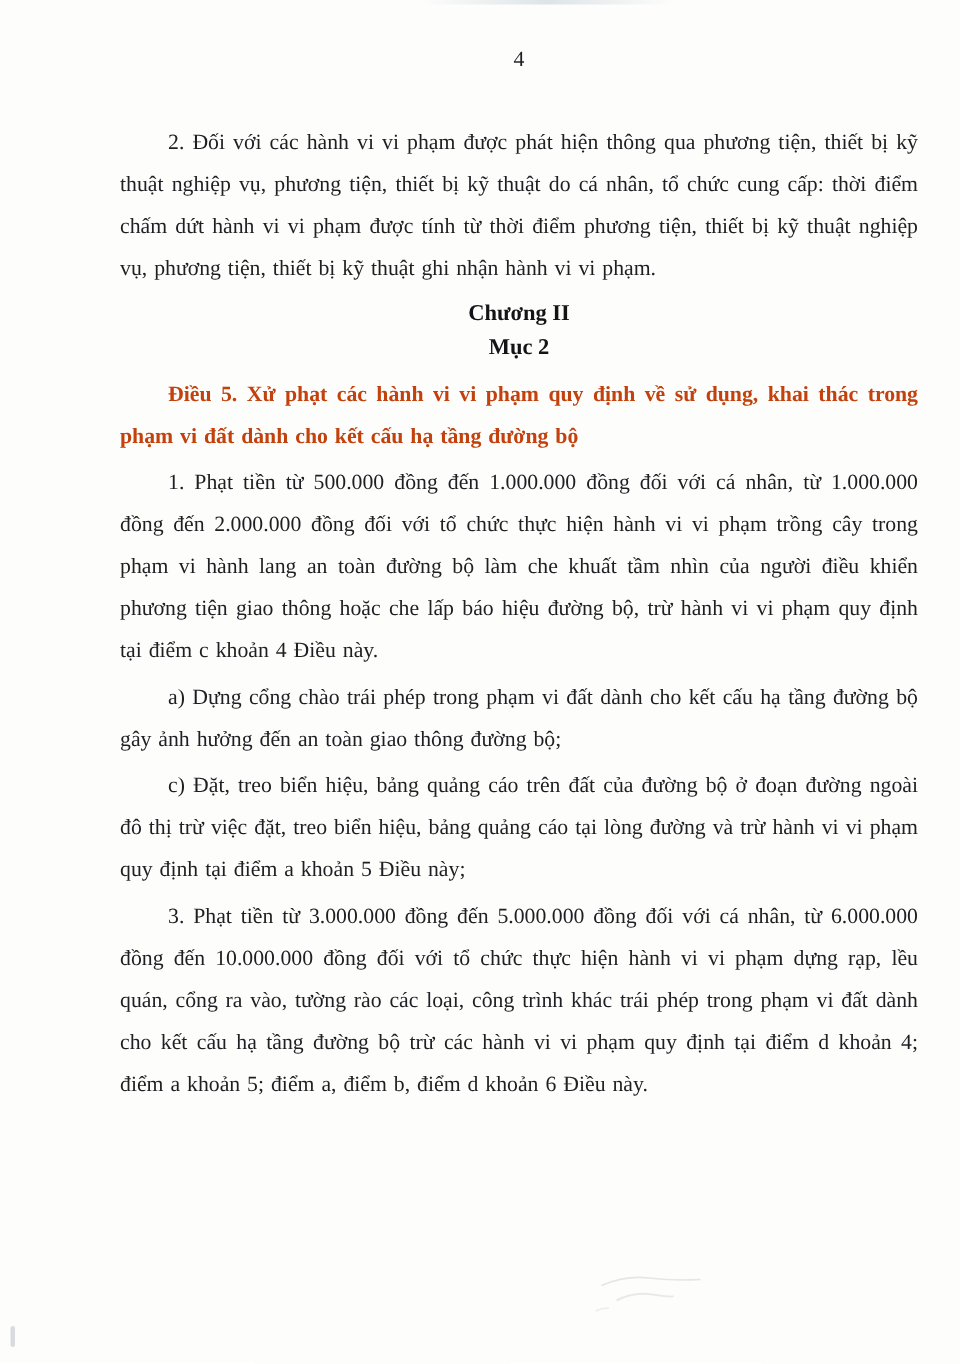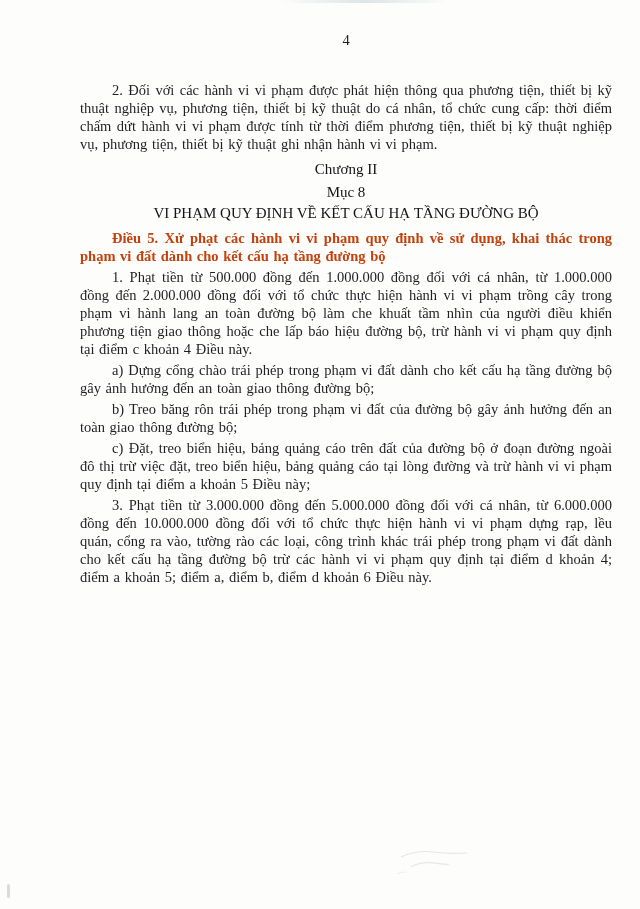--- a/index.html
+++ b/index.html
@@ -20,34 +20,34 @@
     padding: 30px 28px 0 80px; 
   }
   .page-number {
     text-align: center;
     font-size: 14.5px;
     line-height: 20.5px;
   }
   p.body {
     margin: 3px 0 0 0;
     font-size: 14.5px;
-    line-height: 18px;
+    line-height: 28px;
     text-align: justify;
     text-indent: 32px;
     word-spacing: 1px;
   }
   p.body.mt-intro { margin-top: 30px; }
   .article-heading {
     font-weight: 700;
     color: #c2410c;
     margin-top: 6px !important;
   }
   .heading-block {
     text-align: center;
-    font-weight: 400;
+    font-weight: 700;
     color: #141417;
   }
   .heading-block.chapter { margin-top: 6px; }
   .heading-block.section { margin-top: 3px; }
   .h-label {
     font-size: 15px;
     line-height: 20.5px;
   }
   .h-title {
     font-size: 15px;
@@ -96,32 +96,30 @@
 
     <div class="page-number">4</div>
 
     <p class="body mt-intro">2. Đối với các hành vi vi phạm được phát hiện thông qua phương tiện, thiết bị kỹ thuật nghiệp vụ, phương tiện, thiết bị kỹ thuật do cá nhân, tổ chức cung cấp: thời điểm chấm dứt hành vi vi phạm được tính từ thời điểm phương tiện, thiết bị kỹ thuật nghiệp vụ, phương tiện, thiết bị kỹ thuật ghi nhận hành vi vi phạm.</p>
 
     <div class="heading-block chapter">
       <div class="h-label">Chương II</div>
     </div>
 
     <div class="heading-block section">
-      <div class="h-label">Mục 8</div>
-      <div class="h-title section-title">VI PHẠM QUY ĐỊNH VỀ KẾT CẤU HẠ TẦNG ĐƯỜNG BỘ</div>
+      <div class="h-label">Mục 2</div>
     </div>
 
     <p class="body article-heading">Điều 5. Xử phạt các hành vi vi phạm quy định về sử dụng, khai thác trong phạm vi đất dành cho kết cấu hạ tầng đường bộ</p>
 
     <p class="body">1. Phạt tiền từ 500.000 đồng đến 1.000.000 đồng đối với cá nhân, từ 1.000.000 đồng đến 2.000.000 đồng đối với tổ chức thực hiện hành vi vi phạm trồng cây trong phạm vi hành lang an toàn đường bộ làm che khuất tầm nhìn của người điều khiển phương tiện giao thông hoặc che lấp báo hiệu đường bộ, trừ hành vi vi phạm quy định tại điểm c khoản 4 Điều này.</p>
 
 
     <p class="body">a) Dựng cổng chào trái phép trong phạm vi đất dành cho kết cấu hạ tầng đường bộ gây ảnh hưởng đến an toàn giao thông đường bộ;</p>
 
-    <p class="body">b) Treo băng rôn trái phép trong phạm vi đất của đường bộ gây ảnh hưởng đến an toàn giao thông đường bộ;</p>
 
     <p class="body">c) Đặt, treo biển hiệu, bảng quảng cáo trên đất của đường bộ ở đoạn đường ngoài đô thị trừ việc đặt, treo biển hiệu, bảng quảng cáo tại lòng đường và trừ hành vi vi phạm quy định tại điểm a khoản 5 Điều này;</p>
 
 
     <p class="body">3. Phạt tiền từ 3.000.000 đồng đến 5.000.000 đồng đối với cá nhân, từ 6.000.000 đồng đến 10.000.000 đồng đối với tổ chức thực hiện hành vi vi phạm dựng rạp, lều quán, cổng ra vào, tường rào các loại, công trình khác trái phép trong phạm vi đất dành cho kết cấu hạ tầng đường bộ trừ các hành vi vi phạm quy định tại điểm d khoản 4; điểm a khoản 5; điểm a, điểm b, điểm d khoản 6 Điều này.</p>
   </div>
 
   <svg class="smudge" viewBox="0 0 84 38">
     <path d="M8 14 q16 -7 32 -5 t34 1" fill="none" stroke="#9aa0a6" stroke-width="1.1" opacity="0.55"></path>
     <path d="M18 24 q11 -6 24 -4 t14 1" fill="none" stroke="#9aa0a6" stroke-width="1.4" opacity="0.45"></path>

